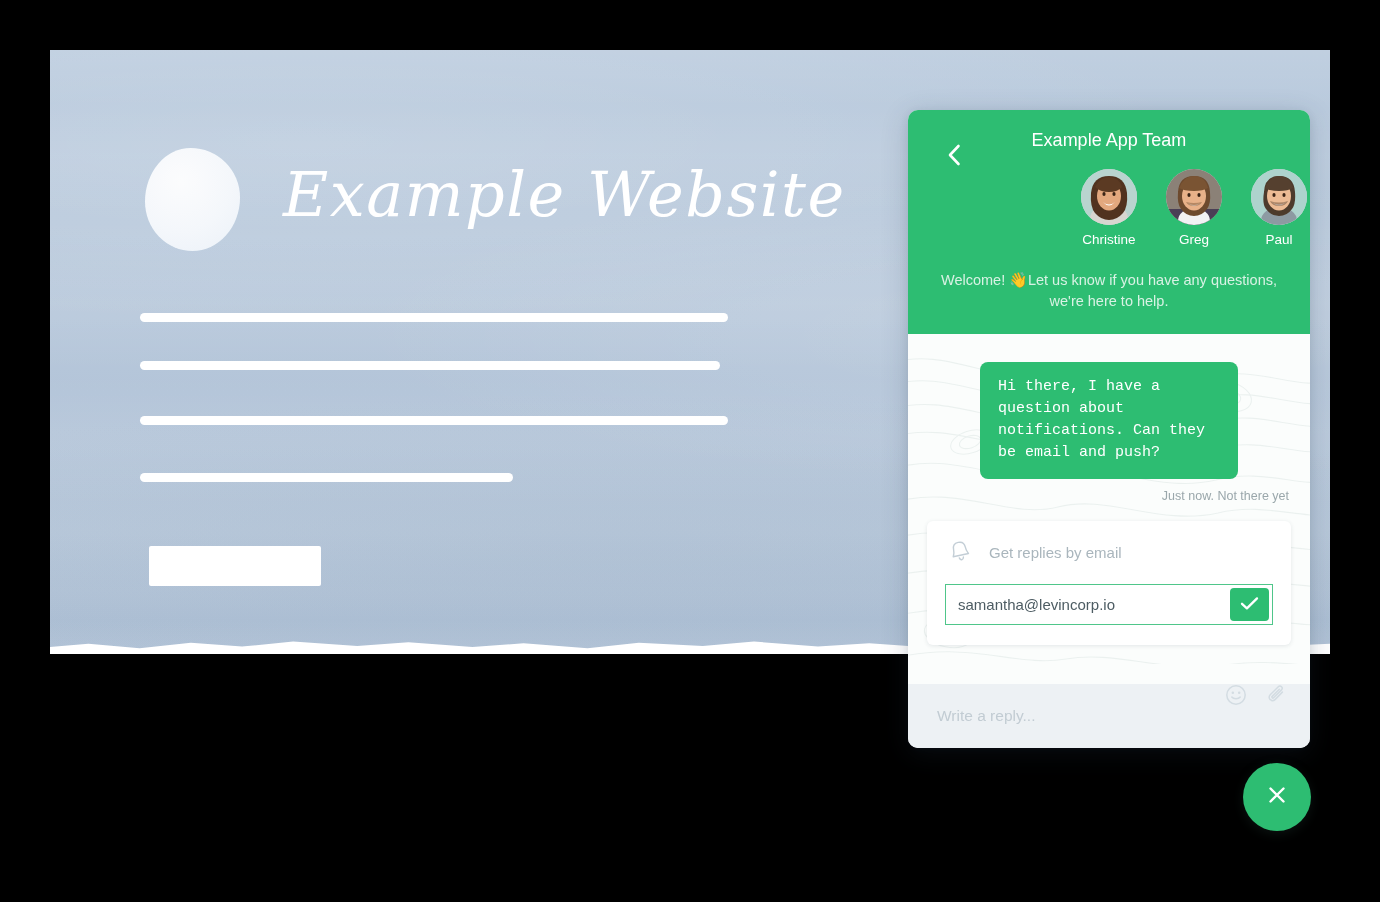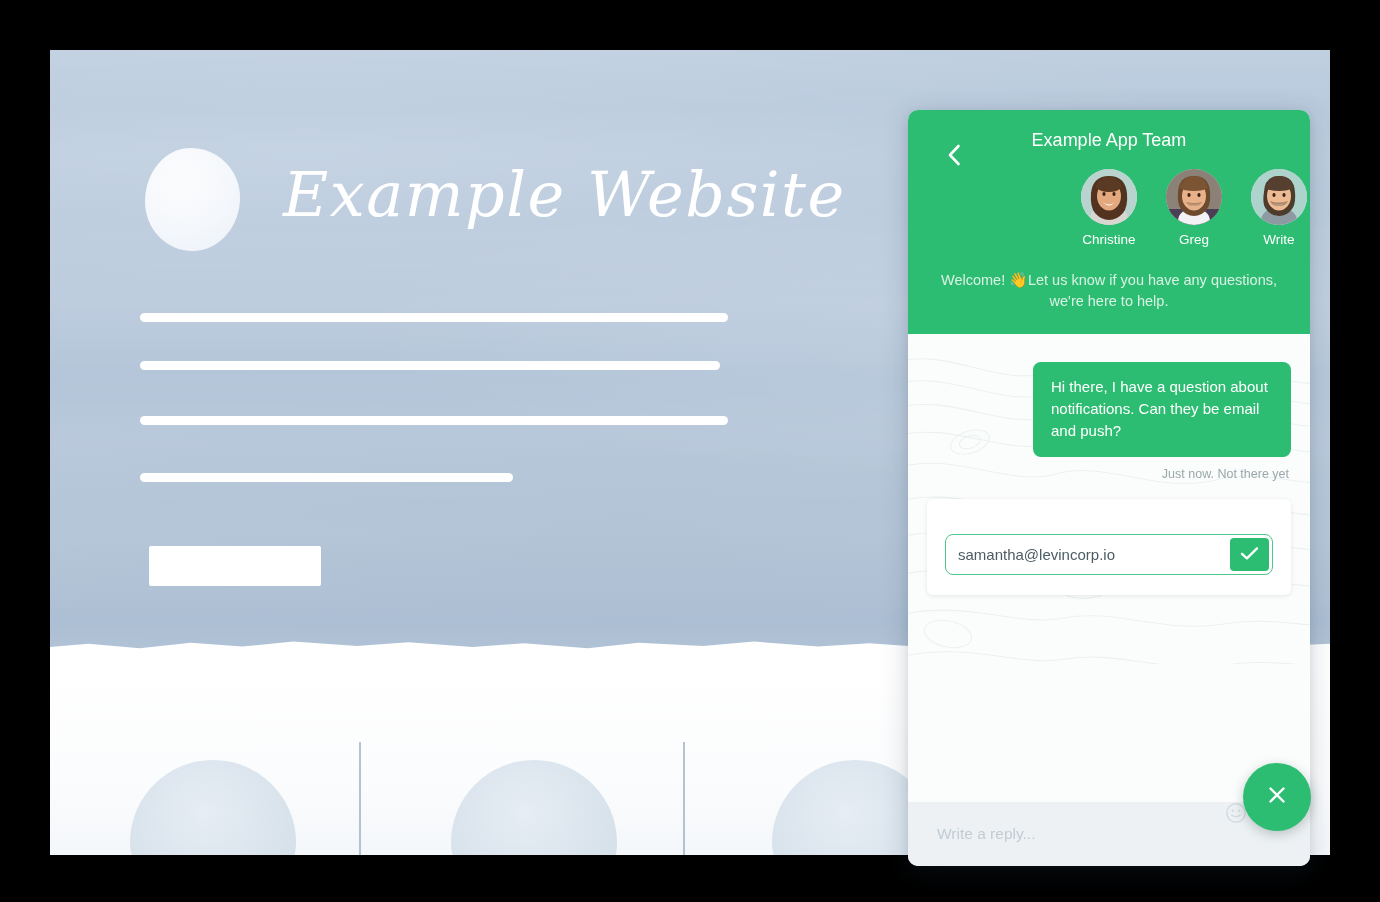--- a/index.html
+++ b/index.html
@@ -11,21 +11,21 @@
     overflow: hidden;
     font-family: "Liberation Sans", sans-serif;
   }
 
   
   #viewport {
     position: absolute;
     left: 50px;
     top: 50px;
     width: 1280px;
-    height: 805px;
+    height: 604px;
     overflow: hidden;
     background: #ffffff;
   }
 
   
   #hero {
     position: absolute;
     left: 0; top: 0;
     width: 1280px;
     height: 620px;
@@ -141,21 +141,21 @@
     border-radius: 50% 50% 46% 54% / 55% 55% 45% 45%;
     background: radial-gradient(circle at 45% 35%, #e6edf4 0%, #d9e3ec 60%, #cfdbe7 100%);
   }
 
   
   #messenger {
     position: absolute;
     left: 908px;
     top: 110px;
     width: 402px;
-    height: 756px;
+    height: 638px;
     border-radius: 10px;
     overflow: hidden;
     box-shadow: 0 6px 28px rgba(40,60,80,0.20), 0 2px 8px rgba(40,60,80,0.10);
     background: #f7faf9;
     display: flex;
     flex-direction: column;
   }
 
   #m-header {
     background: #2dbd72;
@@ -239,21 +239,22 @@
     opacity: 0.55;
     pointer-events: none;
   }
   #m-body-inner {
     position: relative;
     padding: 28px 19px 0 19px;
   }
 
   .msg-row {
     display: flex;
-    justify-content: flex-end;
+    justify-content: center;
+    font-family: Liberation Mono, monospace;
   }
   #msg-bubble {
     max-width: 258px;
     background: #2dbd72;
     color: #ffffff;
     font-size: 15px;
     line-height: 22px;
     padding: 14px 17px 15px 18px;
     border-radius: 8px;
   }
@@ -284,21 +285,21 @@
   #bell-icon { flex: 0 0 auto; display: block; }
   #email-card-label {
     color: #aab6bd;
     font-size: 15px;
     line-height: 20px;
   }
   #email-input-wrap {
     margin-top: 17px;
     height: 41px;
     border: 1px solid #4fc68a;
-    border-radius: 8px;
+    border-radius: 0;
     display: flex;
     align-items: center;
     overflow: hidden;
     background: #ffffff;
   }
   #email-input {
     flex: 1 1 auto;
     border: none;
     outline: none;
     background: transparent;
@@ -451,21 +452,21 @@
             <ellipse cx="28" cy="52" rx="18" ry="14" fill="#8d9aa2"></ellipse>
             <path d="M13 23 q1-16 15-16 q15 0 16 16 q1 12 -3 17 q-5 7 -13 7 q-8 0 -13 -7 q-4 -5 -2 -17z" fill="#4d3b2c"></path>
             <ellipse cx="28" cy="27" rx="12" ry="14.5" fill="#ecbb94"></ellipse>
             <path d="M14 19 q5-12 14-12 q11 0 14 12 q-5 3 -14 3 q-9 0 -14 -3z" fill="#55402f"></path>
             <ellipse cx="23" cy="26" rx="1.6" ry="1.9" fill="#3a2416"></ellipse>
             <ellipse cx="33" cy="26" rx="1.6" ry="1.9" fill="#3a2416"></ellipse>
             <path d="M21 33 q7 5 14 0 q-7 7 -14 0z" fill="#ffffff"></path>
             <path d="M19 32 q9 3 18 0 q-2 5 -9 5 q-7 0 -9 -5z" fill="#6b4f39" opacity="0.5"></path>
           </svg>
         </div>
-        <div class="teammate-name">Write</div>
+        <div class="teammate-name">Paul</div>
       </div>
 
     </div>
 
     <div id="welcome"><span>Welcome! </span><span class="emoji">👋</span><span>Let us know if you have any questions, we're here to help.</span></div>
 
   </div>
 
   <div id="m-body">
 
@@ -493,20 +494,31 @@
 
     <div id="m-body-inner">
 
       <div class="msg-row">
         <div id="msg-bubble">Hi there, I have a question about notifications. Can they be email and push?</div>
       </div>
       <div id="msg-meta">Just now. Not there yet</div>
 
       <div id="email-card">
 
+        <div id="email-card-head">
+          <span id="bell-icon">
+            <svg width="22" height="24" viewBox="0 0 22 24">
+              <g transform="rotate(-12 11 12)" fill="none" stroke="#c3ced6" stroke-width="1.4" stroke-linecap="round" stroke-linejoin="round">
+                <path d="M11 3.2 C7 3.2 5 6 5 9.4 C5 13.4 3.6 15 3.2 16.2 L18.8 16.2 C18.4 15 17 13.4 17 9.4 C17 6 15 3.2 11 3.2 Z"></path>
+                <path d="M8.9 18.6 C9.2 20.1 10 20.9 11 20.9 C12 20.9 12.8 20.1 13.1 18.6"></path>
+              </g>
+            </svg>
+          </span>
+          <span id="email-card-label">Get replies by email</span>
+        </div>
 
         <div id="email-input-wrap">
           <input id="email-input" type="text" value="samantha@levincorp.io" style="">
           <button id="email-submit">
             <span>
               <svg width="19" height="15" viewBox="0 0 19 15">
                 <path d="M2 7.8 L6.9 12.4 L17 2.4" fill="none" stroke="#ffffff" stroke-width="2.3" stroke-linecap="round" stroke-linejoin="round"></path>
               </svg>
             </span>
           </button>

